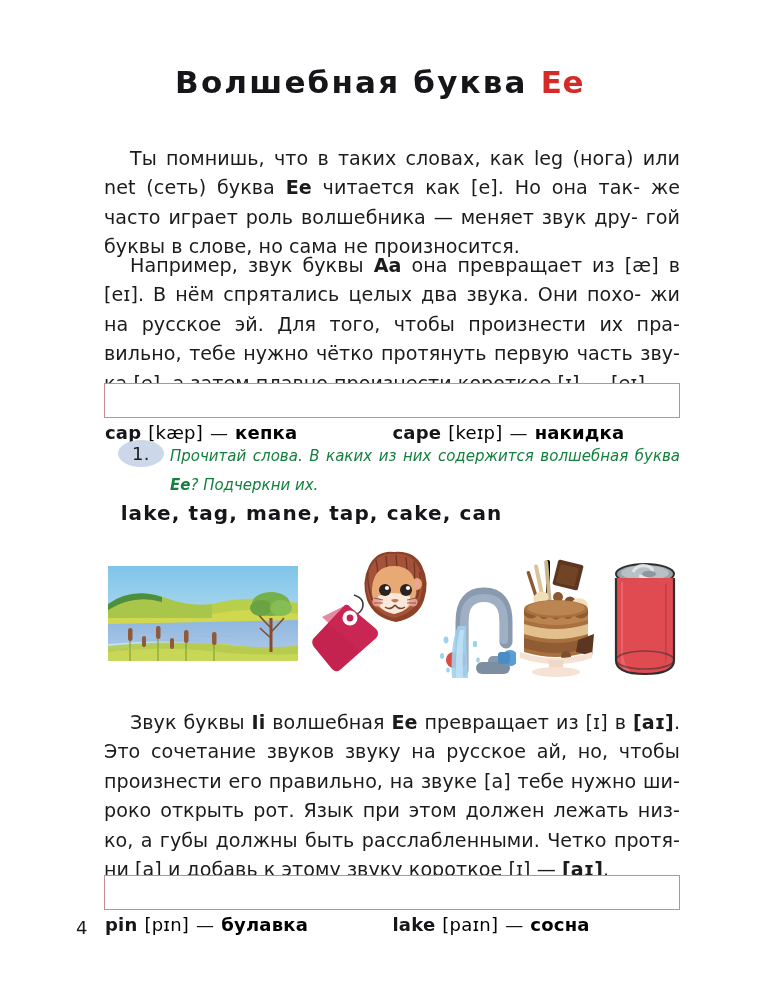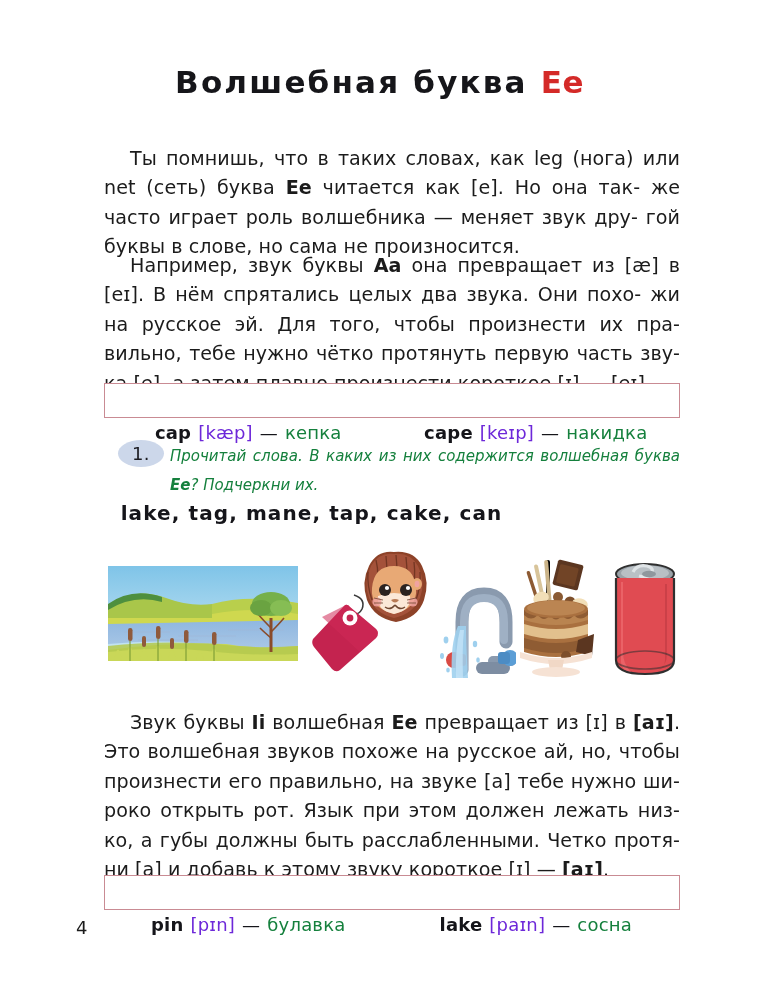--- a/index.html
+++ b/index.html
@@ -66,31 +66,30 @@
     height: 35px;
     border: 1.4px solid #c98b93;
     box-sizing: border-box;
     display: flex;
     background: #ffffff;
   }
   .tbox .cell {
     flex: 1 1 50%;
     display: flex;
     align-items: center;
-    justify-content: center;
     font-size: 18px;
     letter-spacing: 0.2px;
     white-space: nowrap;
     margin-top: 48px;
   }
   .tbox .cell + .cell { border-left: 1.4px solid #c98b93; }
   .tbox .word { font-weight: 700; color: #15151a; }
-  .tbox .tr { color: #6d28d9; margin-left: 7px; }
+  .tbox .tr { color: #000000; margin-left: 7px; }
   .tbox .dash { color: #15151a; margin: 0 7px; }
-  .tbox .ru { font-weight: 400; color: #15803d; }
+  .tbox .ru { font-weight: 700; color: #000000; }
 
   .tbox1 { top: 383px; }
   .tbox2 { top: 875px; }
 
   
   .ex-badge {
     position: absolute;
     left: 118px;
     top: 440px;
     width: 46px;
@@ -398,21 +397,21 @@
         <path d="M12 30 L12 110 Q12 118 22 120 Q14 112 14 100 L14 30 Z" fill="#f06f73" opacity="0.65"></path>
         <path d="M56 32 L56 108 Q56 116 48 119 Q58 114 58 102 L58 32 Z" fill="#b93840" opacity="0.55"></path>
         <ellipse cx="36" cy="108" rx="29" ry="9" fill="none" stroke="#2f2f2f" stroke-width="1.6" opacity="0.55"></ellipse>
       </svg>
     </div>
 
   </div>
 
   <div class="para p3">
     <span class="ind"></span><span>Звук буквы </span><b>Ii</b><span> волшебная </span><b>Ee</b><span> превращает из [ɪ] в </span><b>[aɪ]</b><span>.</span>
-    <span>Это волшебная звуков похоже на русское ай, но, чтобы</span>
+    <span>Это сочетание звуков звуку на русское ай, но, чтобы</span>
     <span>произнести его правильно, на звуке [a] тебе нужно ши-</span>
     <span>роко открыть рот. Язык при этом должен лежать низ-</span>
     <span>ко, а губы должны быть расслабленными. Четко протя-</span>
     <span class="lastline">ни [a] и добавь к этому звуку короткое [ɪ] — </span><b>[aɪ]</b><span>.</span>
   </div>
 
   <div class="tbox tbox2">
     <div class="cell">
       <span class="word">pin</span>
       <span class="tr">[pɪn]</span>

